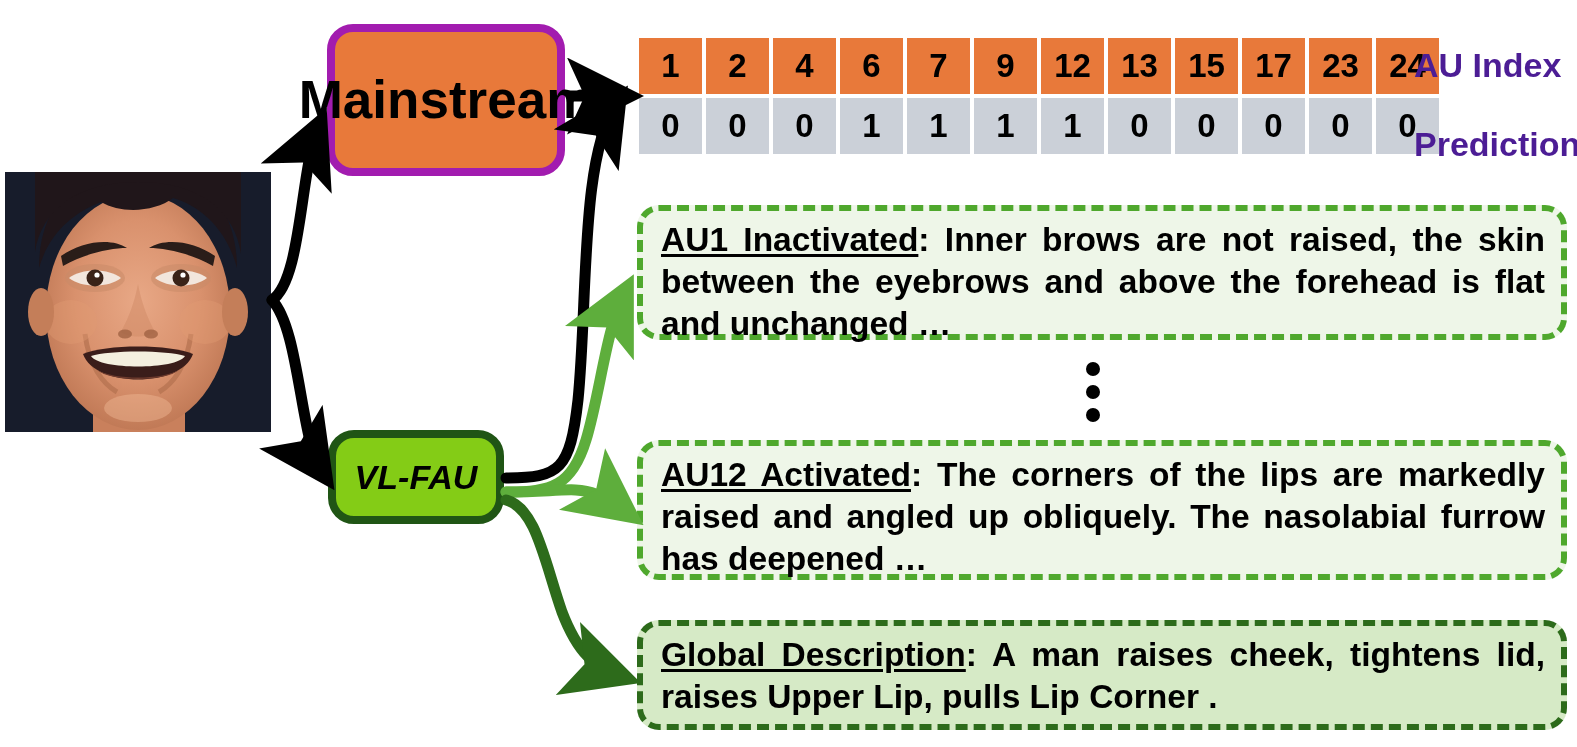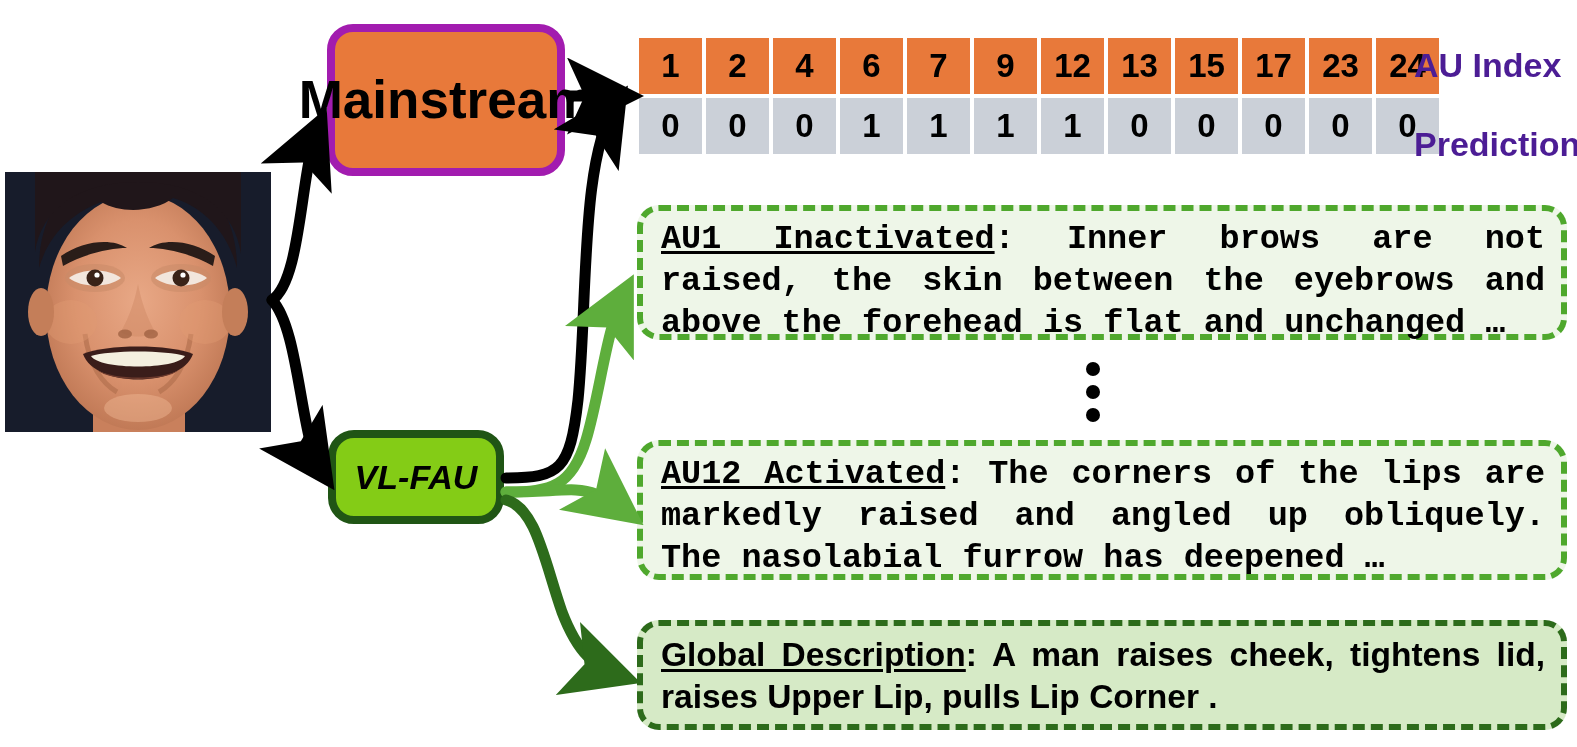--- a/index.html
+++ b/index.html
@@ -112,21 +112,20 @@
     text-align: justify;
     text-align-last: left;
   }
   .desc-box .lead {
     text-decoration: underline;
     text-underline-offset: 3px;
   }
   .au-desc {
     background: #EEF6E8;
     border: 6px dashed #4FA82D;
-    font-family: Liberation Mono, monospace;
   }
   #desc-au1 {
     left: 637px;
     top: 205px;
     width: 930px;
     height: 135px;
   }
   #desc-au12 {
     left: 637px;
     top: 440px;

